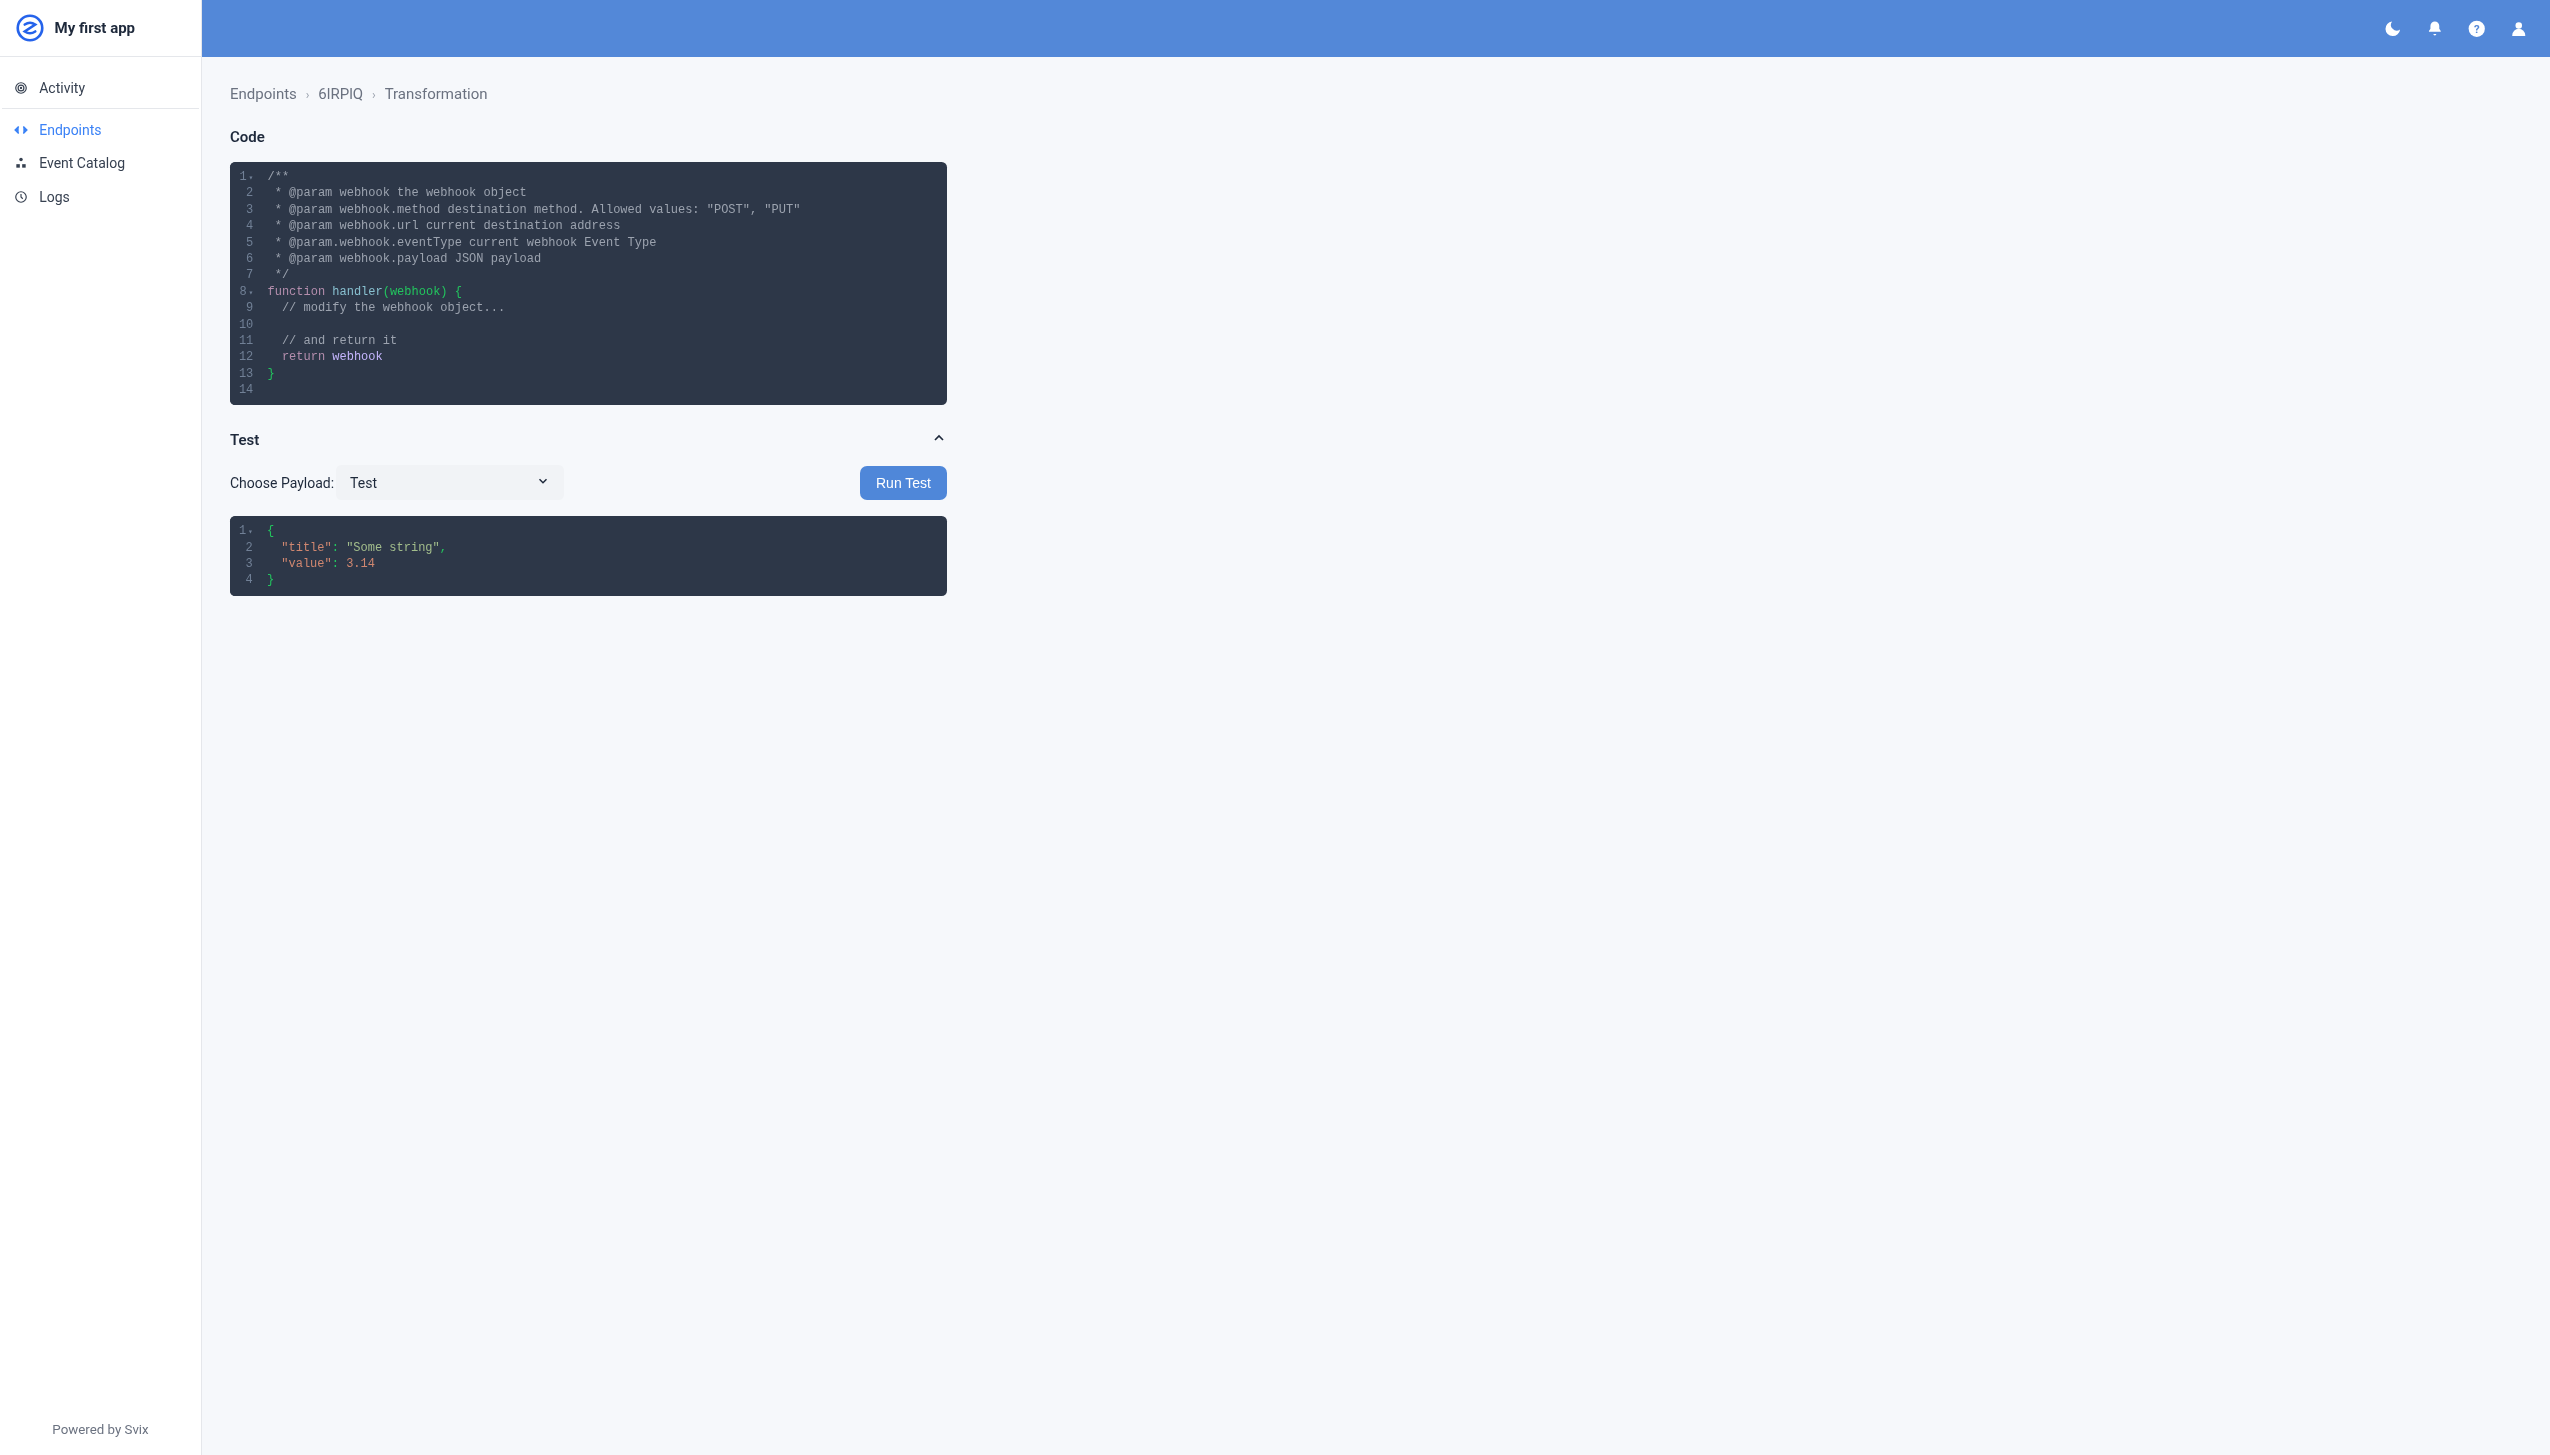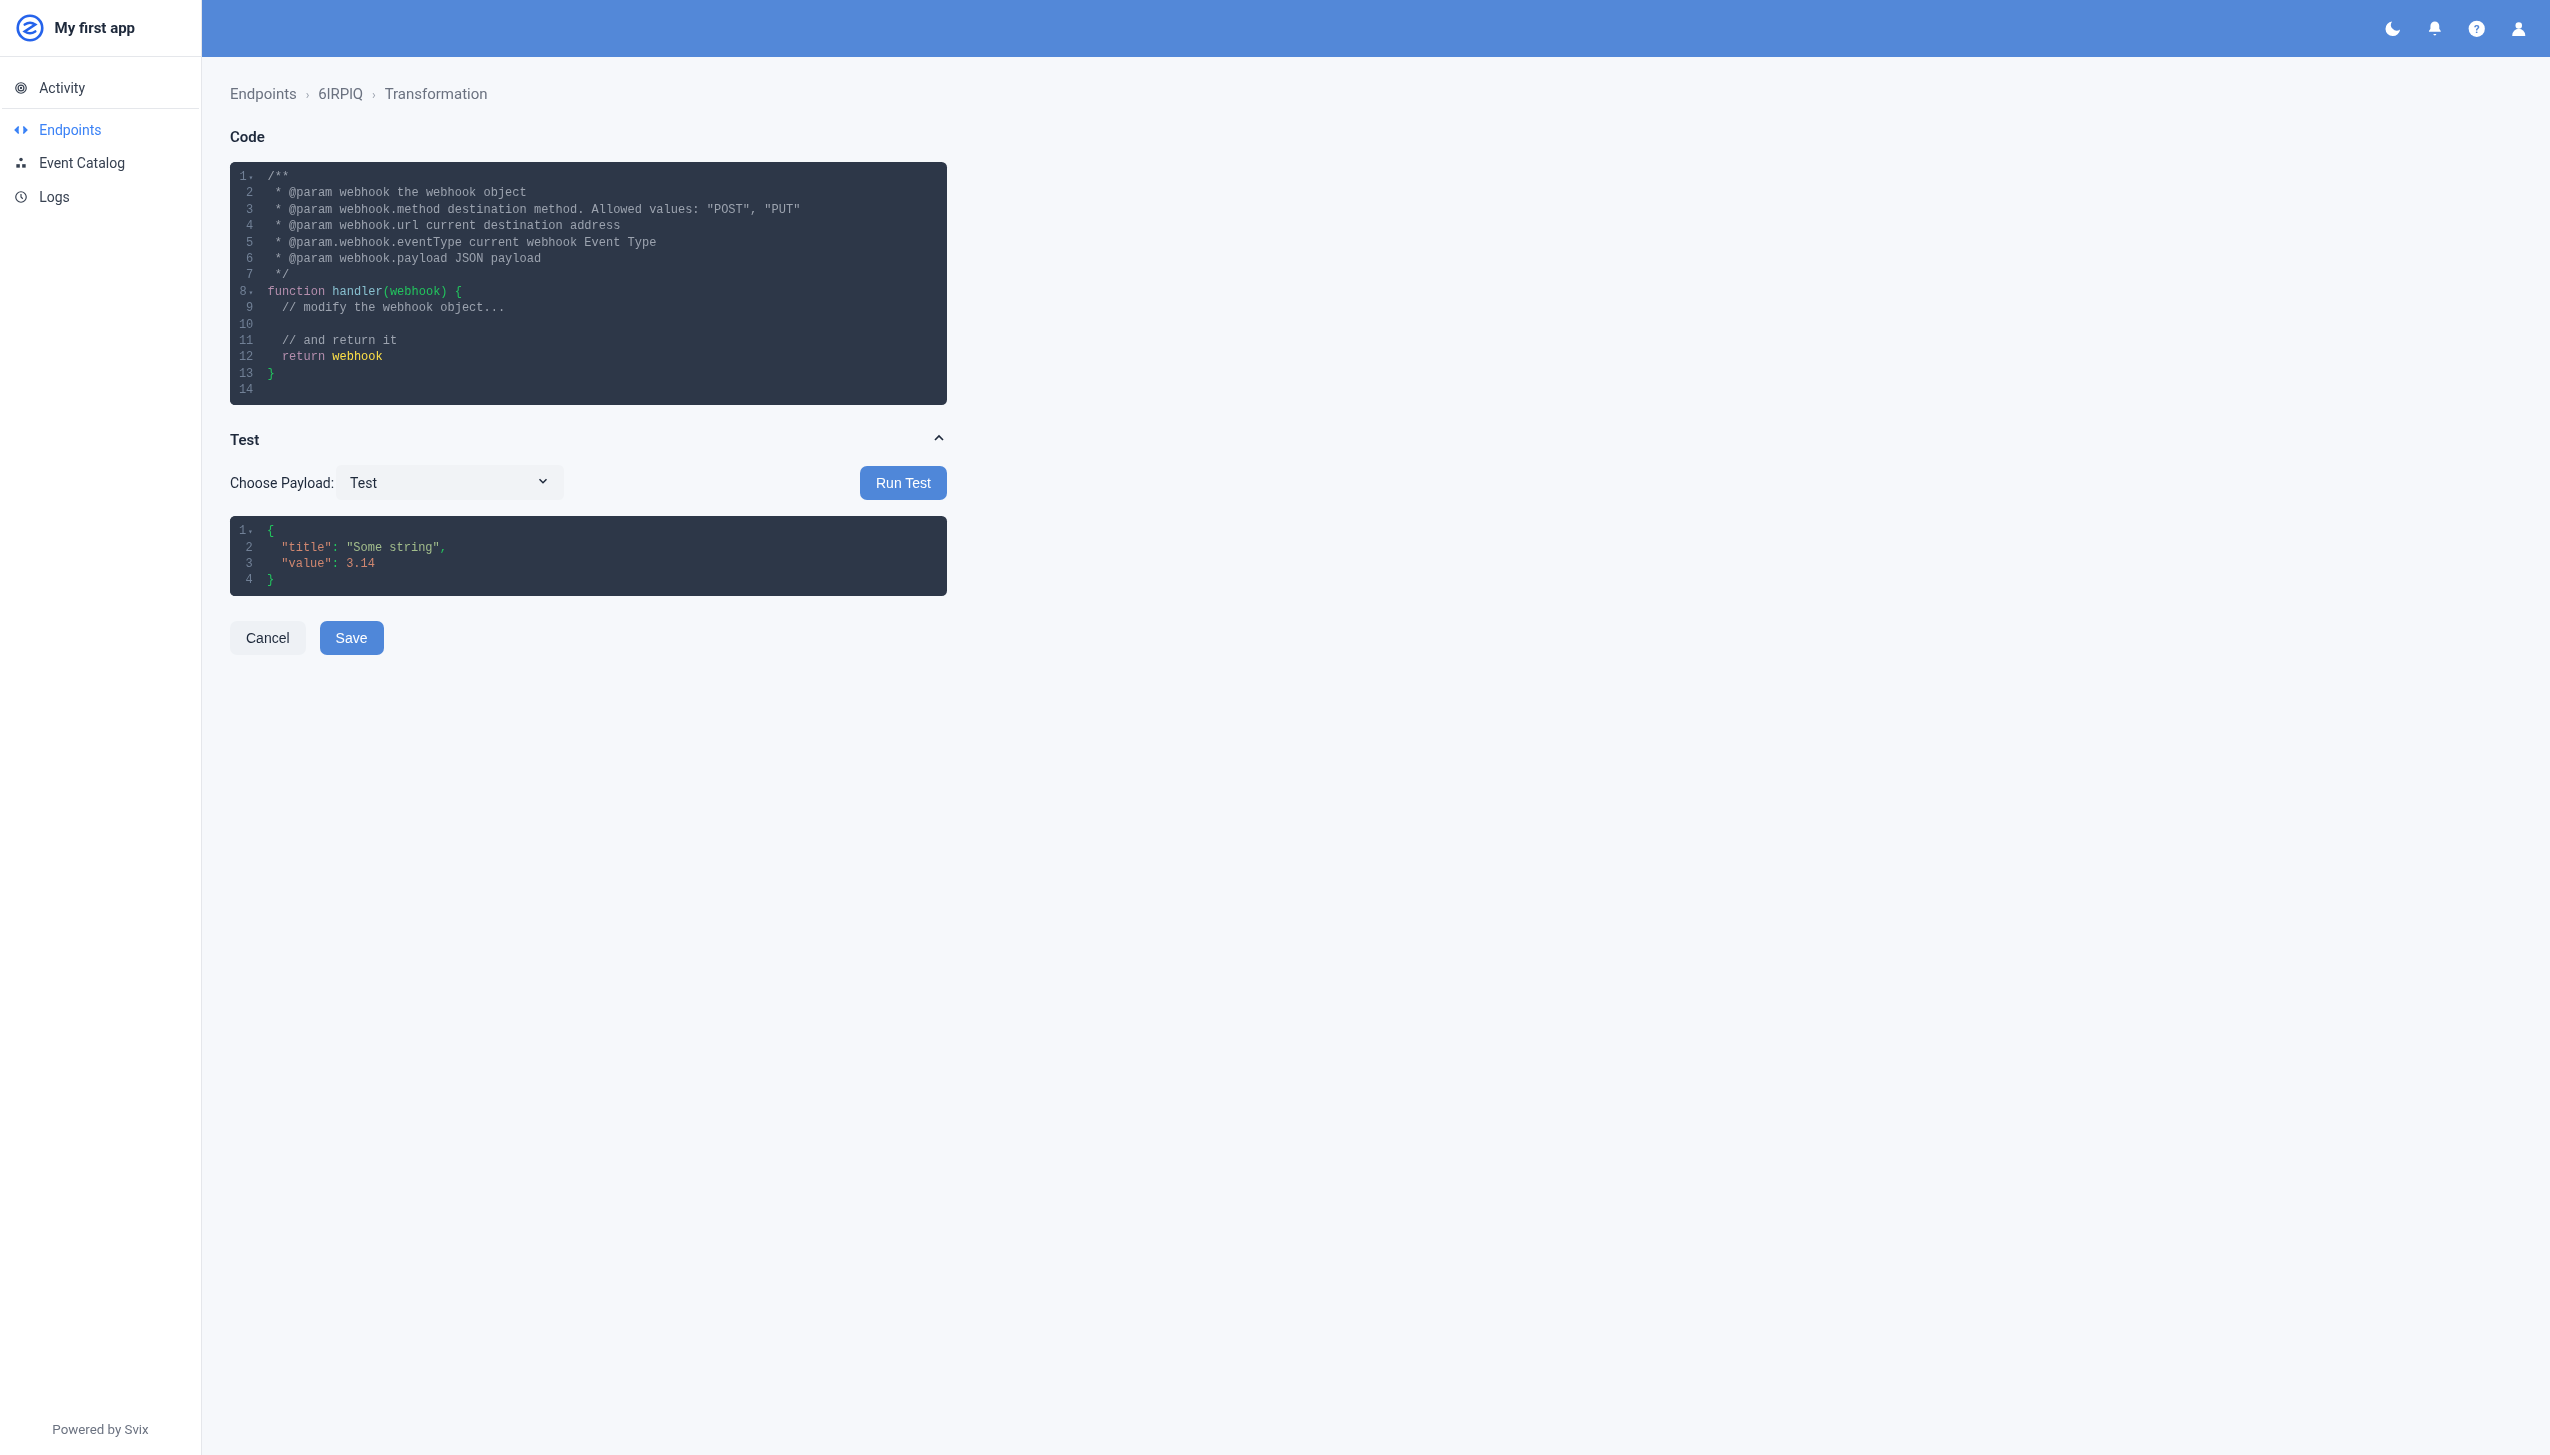--- a/index.html
+++ b/index.html
@@ -194,21 +194,21 @@
     
     .code-line {
       height: 16.4px;
       white-space: pre;
       color: #a0aec0;
     }
     
     .tok-keyword { color: #b48ead; }
     .tok-func { color: #88c0d0; }
     .tok-return { color: #b48ead; }
-    .tok-var { color: #fde047; }
+    .tok-var { color: #c4b5fd; }
     .tok-comment { color: #9ca3af; }
     .tok-key { color: #d08770; }
     .tok-string { color: #a3be8c; }
     .tok-number { color: #d08770; }
     .tok-brace { color: #22c55e; }
     
     
     .test-header {
       display: flex;
       align-items: center;
@@ -448,21 +448,17 @@
             <div class="gutter-line">4 </div>
           </div>
           <div class="code-body">
             <div class="code-line"><span class="tok-brace">{</span></div>
             <div class="code-line">  <span class="tok-key">"title"</span><span class="tok-brace">: </span><span class="tok-string">"Some string"</span><span class="tok-brace">,</span></div>
             <div class="code-line">  <span class="tok-key">"value"</span><span class="tok-brace">: </span><span class="tok-number">3.14</span></div>
             <div class="code-line"><span class="tok-brace">}</span></div>
           </div>
         </div>
 
-        <div class="action-buttons">
-          <button class="btn btn-secondary">Cancel</button>
-          <button class="btn btn-primary">Save</button>
-        </div>
       </div>
     </div>
   </div>
 </div>
 
 
 </body></html>

